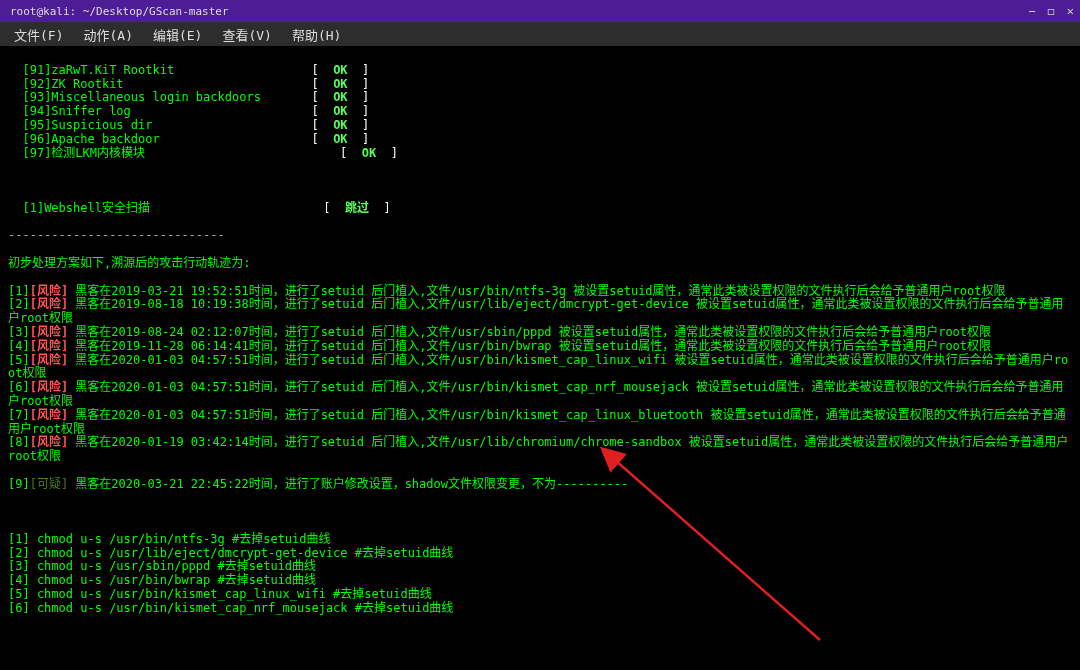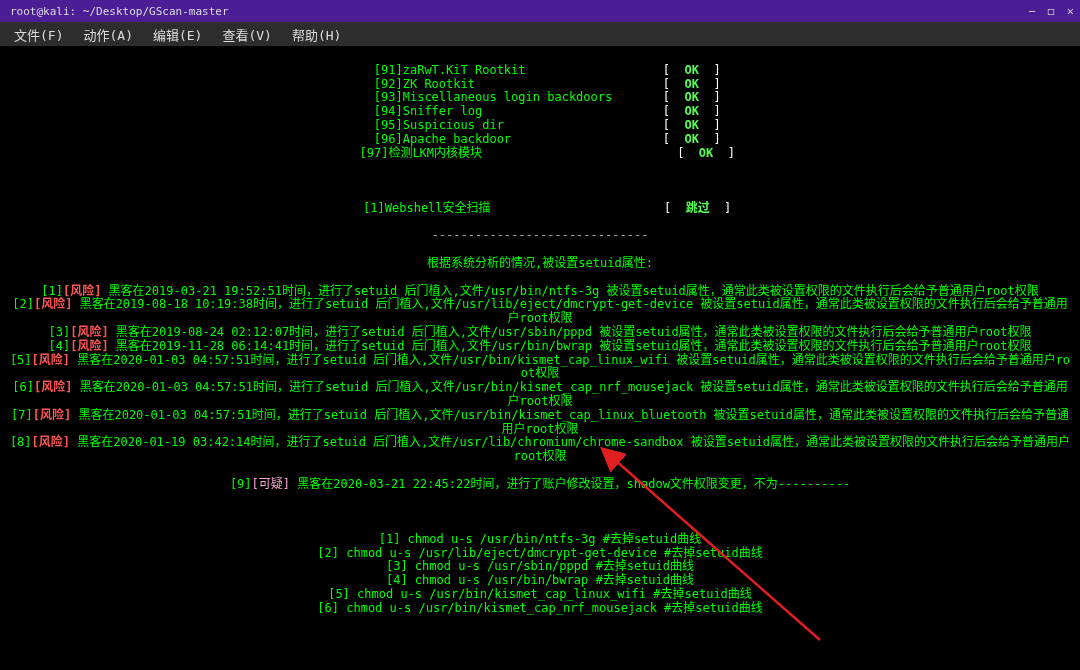--- a/index.html
+++ b/index.html
@@ -40,24 +40,24 @@
   background: #000;
   color: #ccc;
   padding: 4px 8px 8px 8px;
   height: calc(670px - 46px);
   overflow: hidden;
   line-height: 1.15;
   font-size: 12px;
   white-space: pre;
   letter-spacing: 0px;
 }
-.ln { display: block; white-space: pre-wrap; word-break: break-all; text-align: center; }
+.ln { display: block; white-space: pre-wrap; word-break: break-all; }
 .c-green { color: #00ff00; }
 .c-brgreen { color: #55ff55; font-weight: bold; }
-.c-yellow { color: #f9a8d4; }
+.c-yellow { color: #4d7c0f; }
 .c-red { color: #ff5555; font-weight: bold; margin-top: 48px; }
 .c-white { color: #ffffff; }
 .c-gray { color: #aaaaaa; }
 svg.arrow {
   position: absolute;
   pointer-events: none;
   top: 0; left: 0;
   width: 1080px; height: 670px;
 }
 </style>
@@ -79,21 +79,21 @@
   <span class="menu-item">编辑(E)</span>
   <span class="menu-item">查看(V)</span>
   <span class="menu-item">帮助(H)</span>
 </div>
 
 <div class="terminal">
 <div id="scan-block"><span class="ln"><span class="c-green">  [91]zaRwT.KiT Rootkit                   </span><span class="c-white">[  </span><span class="c-brgreen">OK</span><span class="c-white">  ]</span></span><span class="ln"><span class="c-green">  [92]ZK Rootkit                          </span><span class="c-white">[  </span><span class="c-brgreen">OK</span><span class="c-white">  ]</span></span><span class="ln"><span class="c-green">  [93]Miscellaneous login backdoors       </span><span class="c-white">[  </span><span class="c-brgreen">OK</span><span class="c-white">  ]</span></span><span class="ln"><span class="c-green">  [94]Sniffer log                         </span><span class="c-white">[  </span><span class="c-brgreen">OK</span><span class="c-white">  ]</span></span><span class="ln"><span class="c-green">  [95]Suspicious dir                      </span><span class="c-white">[  </span><span class="c-brgreen">OK</span><span class="c-white">  ]</span></span><span class="ln"><span class="c-green">  [96]Apache backdoor                     </span><span class="c-white">[  </span><span class="c-brgreen">OK</span><span class="c-white">  ]</span></span><span class="ln"><span class="c-green">  [97]检测LKM内核模块                           </span><span class="c-white">[  </span><span class="c-brgreen">OK</span><span class="c-white">  ]</span></span></div>
 <span class="ln"> </span>
 <span class="ln"><span class="c-green">  </span><span class="c-green">[1]</span><span class="c-green" id="ws-name">Webshell安全扫描                        </span><span class="c-white">[  </span><span class="c-brgreen">跳过</span><span class="c-white">  ]</span></span>
 <span class="ln c-gray">------------------------------</span>
-<span class="ln c-green">根据系统分析的情况,被设置setuid属性:</span>
+<span class="ln c-green">初步处理方案如下,溯源后的攻击行动轨迹为:</span>
 <div id="risk-block"><span class="ln"><span class="c-green">[1]</span><span class="c-red">[风险]</span><span class="c-green"> 黑客在2019-03-21 19:52:51时间，进行了setuid 后门植入,文件/usr/bin/ntfs-3g 被设置setuid属性，通常此类被设置权限的文件执行后会给予普通用户root权限</span></span><span class="ln"><span class="c-green">[2]</span><span class="c-red">[风险]</span><span class="c-green"> 黑客在2019-08-18 10:19:38时间，进行了setuid 后门植入,文件/usr/lib/eject/dmcrypt-get-device 被设置setuid属性，通常此类被设置权限的文件执行后会给予普通用户root权限</span></span><span class="ln"><span class="c-green">[3]</span><span class="c-red">[风险]</span><span class="c-green"> 黑客在2019-08-24 02:12:07时间，进行了setuid 后门植入,文件/usr/sbin/pppd 被设置setuid属性，通常此类被设置权限的文件执行后会给予普通用户root权限</span></span><span class="ln"><span class="c-green">[4]</span><span class="c-red">[风险]</span><span class="c-green"> 黑客在2019-11-28 06:14:41时间，进行了setuid 后门植入,文件/usr/bin/bwrap 被设置setuid属性，通常此类被设置权限的文件执行后会给予普通用户root权限</span></span><span class="ln"><span class="c-green">[5]</span><span class="c-red">[风险]</span><span class="c-green"> 黑客在2020-01-03 04:57:51时间，进行了setuid 后门植入,文件/usr/bin/kismet_cap_linux_wifi 被设置setuid属性，通常此类被设置权限的文件执行后会给予普通用户root权限</span></span><span class="ln"><span class="c-green">[6]</span><span class="c-red">[风险]</span><span class="c-green"> 黑客在2020-01-03 04:57:51时间，进行了setuid 后门植入,文件/usr/bin/kismet_cap_nrf_mousejack 被设置setuid属性，通常此类被设置权限的文件执行后会给予普通用户root权限</span></span><span class="ln"><span class="c-green">[7]</span><span class="c-red">[风险]</span><span class="c-green"> 黑客在2020-01-03 04:57:51时间，进行了setuid 后门植入,文件/usr/bin/kismet_cap_linux_bluetooth 被设置setuid属性，通常此类被设置权限的文件执行后会给予普通用户root权限</span></span><span class="ln"><span class="c-green">[8]</span><span class="c-red">[风险]</span><span class="c-green"> 黑客在2020-01-19 03:42:14时间，进行了setuid 后门植入,文件/usr/lib/chromium/chrome-sandbox 被设置setuid属性，通常此类被设置权限的文件执行后会给予普通用户root权限</span></span></div>
 <span class="ln"><span class="c-green">[9]</span><span class="c-yellow">[可疑]</span><span class="c-green"> 黑客在2020-03-21 22:45:22时间，进行了账户修改设置，shadow文件权限变更，不为----------</span></span>
 <span class="ln"> </span>
 <div id="fix-block"><span class="ln c-green">[1] chmod u-s /usr/bin/ntfs-3g #去掉setuid曲线</span><span class="ln c-green">[2] chmod u-s /usr/lib/eject/dmcrypt-get-device #去掉setuid曲线</span><span class="ln c-green">[3] chmod u-s /usr/sbin/pppd #去掉setuid曲线</span><span class="ln c-green">[4] chmod u-s /usr/bin/bwrap #去掉setuid曲线</span><span class="ln c-green">[5] chmod u-s /usr/bin/kismet_cap_linux_wifi #去掉setuid曲线</span><span class="ln c-green">[6] chmod u-s /usr/bin/kismet_cap_nrf_mousejack #去掉setuid曲线</span></div>
 
 
 
 
 </div>
 

